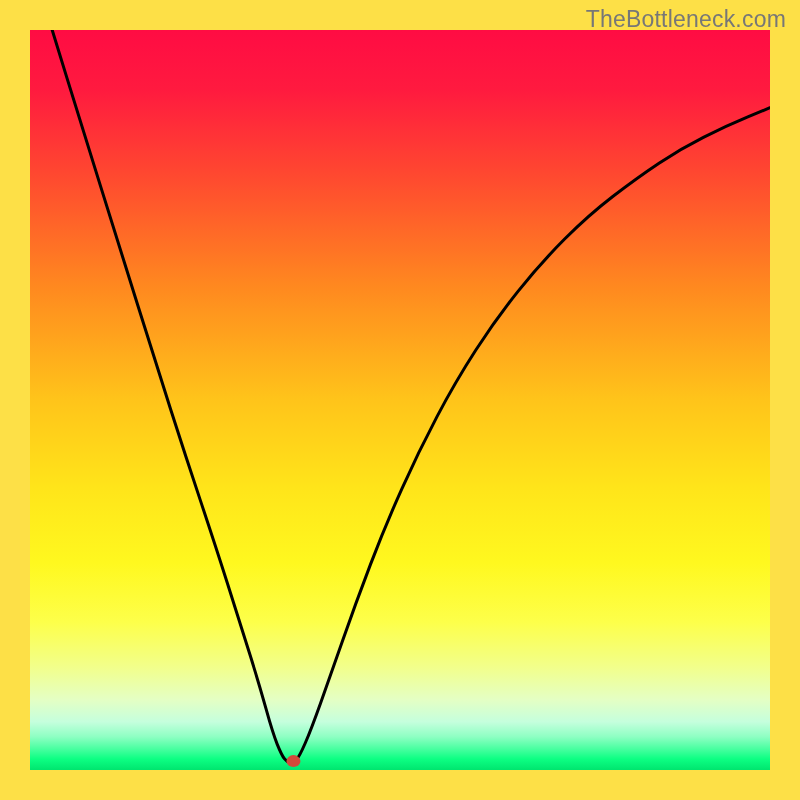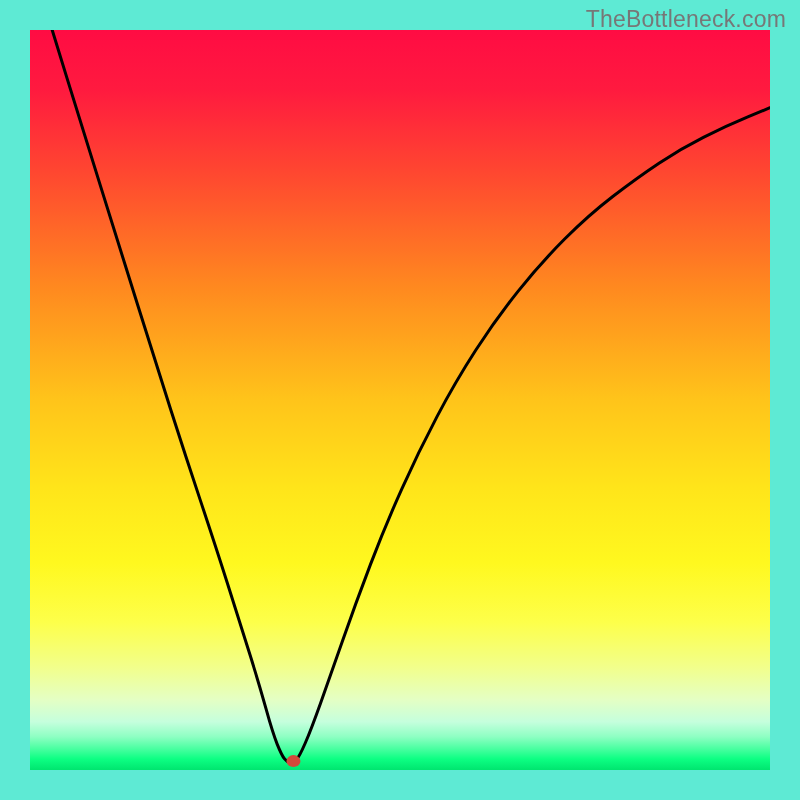--- a/index.html
+++ b/index.html
@@ -8,21 +8,21 @@
     width: 800px;
     height: 800px;
     background: #000;
     position: relative;
     overflow: hidden;
     font-family: Arial, Helvetica, sans-serif;
   }
   .frame {
     position: absolute;
     inset: 0;
-    background: #5eead4;
+    background: #fde047;
     text-align: right;
   }
   .plot-area {
     position: absolute;
     left: 30px;
     top: 30px;
     width: 740px;
     height: 740px;
     overflow: hidden;
   }

